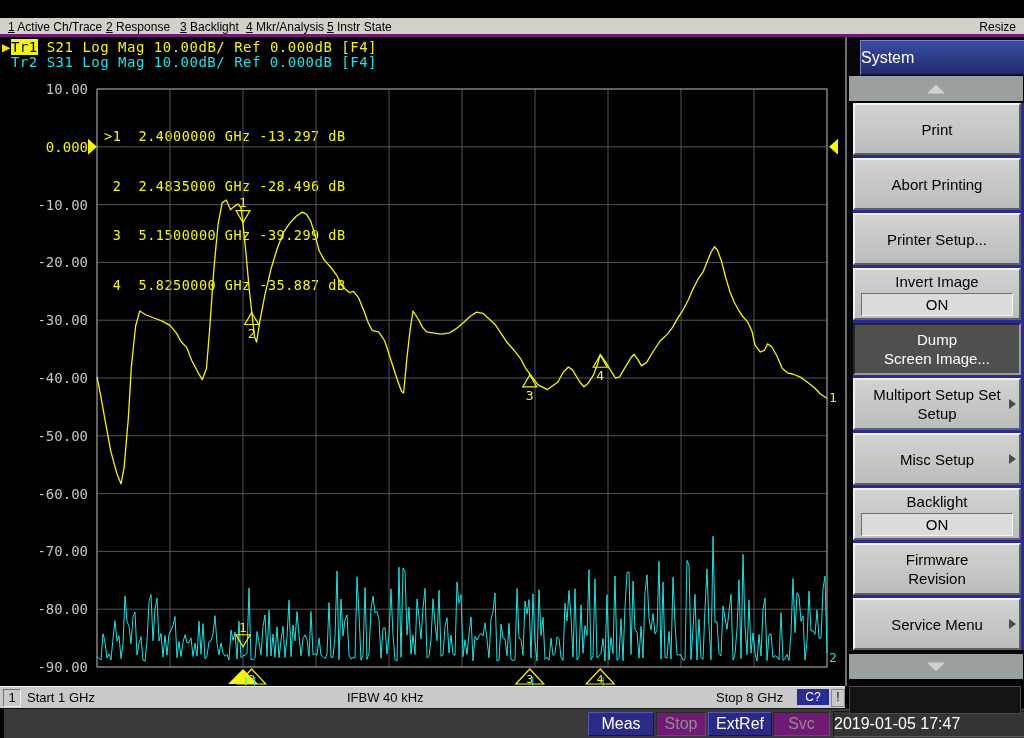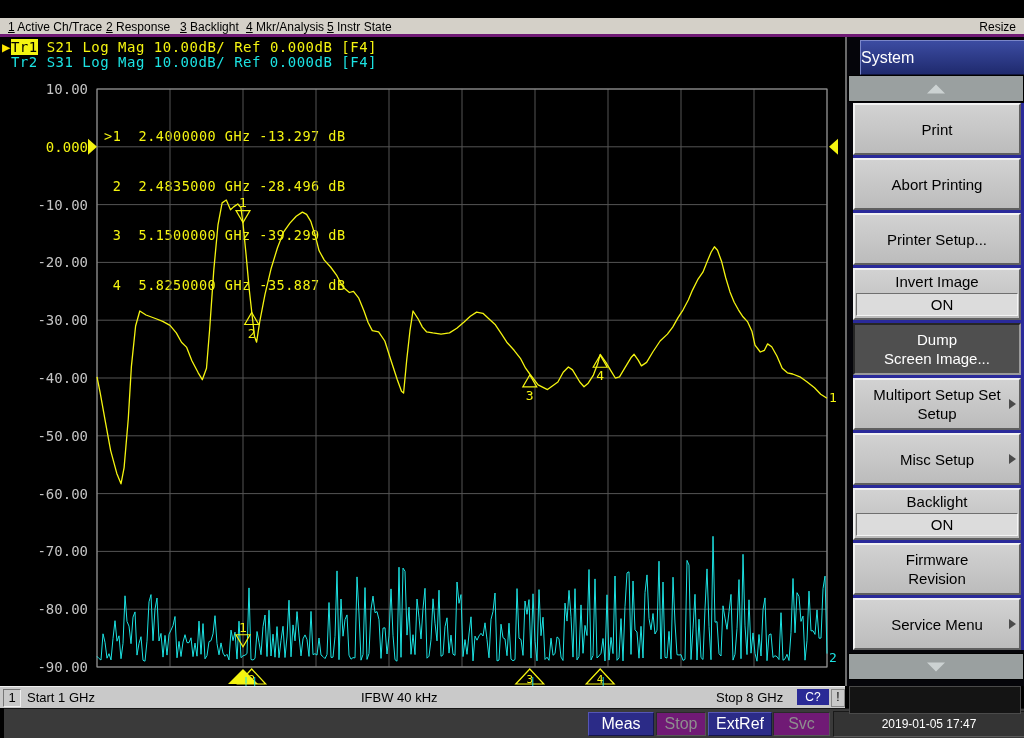--- a/index.html
+++ b/index.html
@@ -24,37 +24,37 @@
   .tr-id-active{background:#f4f410;color:#000;}
   #marker-table{position:absolute;left:104px;top:58px;color:#f4f410;
     font-family:"DejaVu Sans Mono",monospace;font-size:13.5px;line-height:16.5px;
     white-space:pre;letter-spacing:0.5px;}
   
   #stimbar{position:absolute;left:0;top:686px;width:845px;height:22px;background:#c9c9c9;
     border-top:1px solid #efefef;box-sizing:border-box;font-size:13px;color:#000;}
   #chan-box{position:absolute;left:3px;top:2px;width:16px;height:16px;text-align:center;line-height:16px;
     border:1px solid;border-color:#777 #eee #eee #777;background:#c9c9c9;}
   #start-label{position:absolute;left:27px;top:3px;}
-  #ifbw-label{position:absolute;left:361px;top:3px;text-align:center;}
+  #ifbw-label{position:absolute;left:347px;top:3px;text-align:center;}
   #stop-label{position:absolute;left:716px;top:3px;}
   #cal-badge{position:absolute;left:797px;top:2px;width:32px;height:16px;background:#2a2a96;color:#fff;
     text-align:center;line-height:16px;font-size:12px;}
   #warn-badge{position:absolute;left:831px;top:2px;width:12px;height:16px;border:1px solid #888;
     text-align:center;line-height:15px;font-size:12px;background:#c9c9c9;}
   #instbar{position:absolute;left:4px;top:708px;width:1024px;height:30px;background:#3a3a3a;
     border-top:1px solid #151515;}
   .inst-box{position:absolute;top:3px;height:22px;line-height:22px;text-align:center;font-size:16px;}
   .inst-on{background:#2b2b87;color:#fff;border:1px solid;border-color:#5555b5 #15154a #15154a #5555b5;}
   .inst-off{background:#701a75;color:#8e8e8e;border:1px solid;border-color:#2a2a2a #555 #555 #2a2a2a;}
   #inst-meas{left:584px;width:64px;}
   #inst-stop{left:652px;width:48px;}
   #inst-extref{left:704px;width:62px;}
   #inst-svc{left:769px;width:55px;}
   #datetime{position:absolute;left:829px;top:2px;width:190px;height:24px;line-height:24px;
-    background:#343434;color:#fff;text-align:center;font-size:12px;
+    background:#343434;color:#fff;text-align:left;font-size:16px;
     border:1px solid;border-color:#191919 #5a5a5a #5a5a5a #191919;}
   
   #sidebar{position:absolute;left:845px;top:37px;width:179px;height:649px;background:#05050a;
     border-left:2px solid #6a6a6a;box-sizing:border-box;}
   #sk-title{position:absolute;left:13px;top:3px;width:172px;height:33px;
     background:linear-gradient(#3c4ca2,#1f2a6e);color:#fff;font-size:16px;text-align:left;
     line-height:33px;border:1px solid;border-color:#7a86c8 #10143a #10143a #7a86c8;}
   .scroll-btn{position:absolute;left:1px;width:174px;height:25px;background:#9aa0a0;
     border:1px solid;border-color:#d8dcdc #55585 8 #555858 #d8dcdc;}
   .scroll-btn .tri{position:absolute;left:50%;top:50%;transform:translate(-50%,-50%);width:0;height:0;}
@@ -65,21 +65,21 @@
   #sk-endpanel{position:absolute;left:2px;top:649px;width:170px;height:26px;background:#141414;
     border:1px solid #4a4a4a;}
   #softkeys{position:absolute;left:6px;top:66px;width:188px;background:#2a2a9a;}
   .softkey{position:relative;width:168px;height:52px;box-sizing:border-box;margin-bottom:3px;
     background:linear-gradient(#d2d2d2,#bcbcbc);border:2px solid;border-color:#f2f2f2 #5f5f5f #5f5f5f #f2f2f2;
     color:#000;font-size:15px;display:flex;flex-direction:column;align-items:center;justify-content:center;
     text-align:center;line-height:19px;}
   .softkey:last-child{margin-bottom:0;}
   .softkey.pressed{background:#4f4f4f;color:#fff;border-color:#262626 #9a9a9a #9a9a9a #262626;}
   .sk-value{width:150px;height:21px;line-height:21px;background:#dcdcdc;margin-top:2px;
-    border:1px solid;border-color:#6f6f6f #f4f4f4 #f4f4f4 #6f6f6f;padding-left:10px;}
+    border:1px solid;border-color:#6f6f6f #f4f4f4 #f4f4f4 #6f6f6f;}
   .sk-arrow{position:absolute;right:3px;top:50%;transform:translateY(-50%);width:0;height:0;
     border-top:5px solid transparent;border-bottom:5px solid transparent;border-left:7px solid #4a4a4a;}
   
   #plot-svg{position:absolute;left:0;top:37px;}
 </style>
 </head>
 <body>
 
 <div id="window">
 

